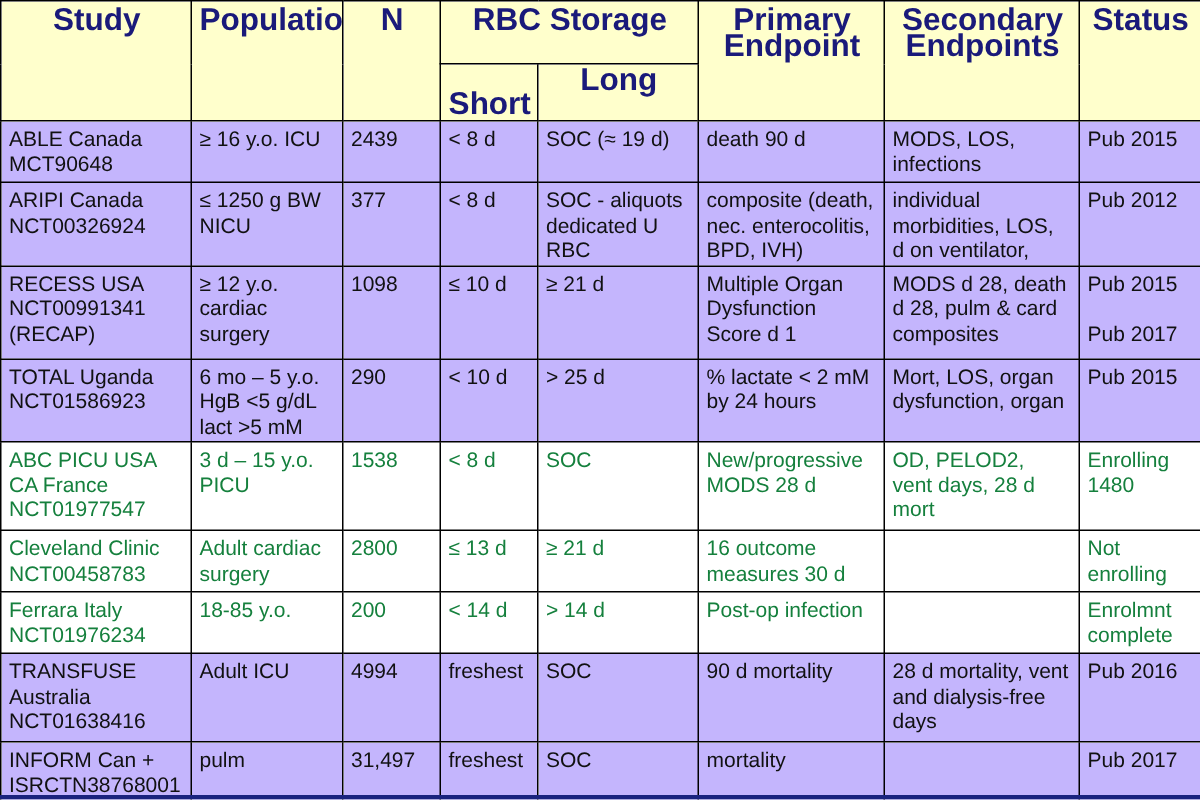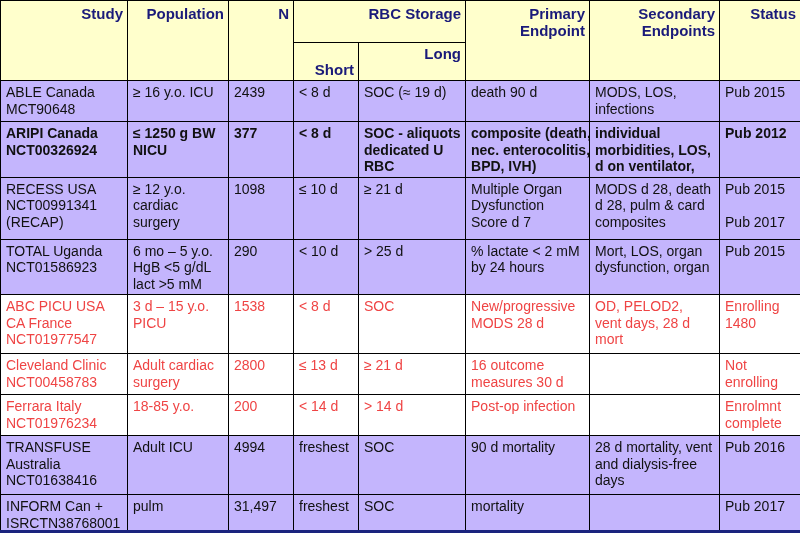--- a/index.html
+++ b/index.html
@@ -20,27 +20,27 @@
       vertical-align: top;
       padding: 3px 4px 2px 5px;
       font-size: 14px;
       line-height: 16.5px;
       overflow: hidden;
     }
     table.trials th {
       background: #ffffcc;
       color: #1a1a7a;
       font-weight: bold;
-      font-size: 15px;
-      text-align: right;
+      font-size: 21px;
+      text-align: center;
       padding-top: 4px;
       line-height: 17px;
     }
     table.trials tr.gray td { background: #c4b5fd; color: #111111; }
-    table.trials tr.white td { background: #ffffff; color: #ef4444; }
+    table.trials tr.white td { background: #ffffff; color: #15803d; }
     td.num { text-align: left; padding-right: 5px; }
     .line { display: block; white-space: nowrap; }
     .spacer { display: block; height: 16.5px; }
     .bottom-band {
       position: absolute; left: 0; top: 530px; width: 800px; height: 3px;
       background: #1a237e;
     }
   </style>
 </head>
 <body>
@@ -100,21 +100,21 @@
           <span class="line">death 90 d</span>
         </td>
     <td>
           <span class="line">MODS, LOS,</span>
           <span class="line">infections</span>
         </td>
     <td>
           <span class="line">Pub 2015</span>
         </td>
   </tr>
-      <tr class="gray" style="height: 54px; font-weight: bold;">
+      <tr class="gray" style="height: 54px;">
     <td>
           <span class="line">ARIPI Canada</span>
           <span class="line">NCT00326924</span>
         </td>
     <td>
           <span class="line">≤ 1250 g BW</span>
           <span class="line">NICU</span>
         </td>
     <td class="num">
           <span class="line">377</span>
@@ -157,21 +157,21 @@
         </td>
     <td>
           <span class="line">≤ 10 d</span>
         </td>
     <td>
           <span class="line">≥ 21 d</span>
         </td>
     <td>
           <span class="line">Multiple Organ</span>
           <span class="line">Dysfunction</span>
-          <span class="line">Score d 7</span>
+          <span class="line">Score d 1</span>
         </td>
     <td>
           <span class="line">MODS d 28, death</span>
           <span class="line">d 28, pulm &amp; card</span>
           <span class="line">composites</span>
         </td>
     <td>
           <span class="line">Pub 2015</span>
           <span class="spacer"></span>
           <span class="line">Pub 2017</span>

